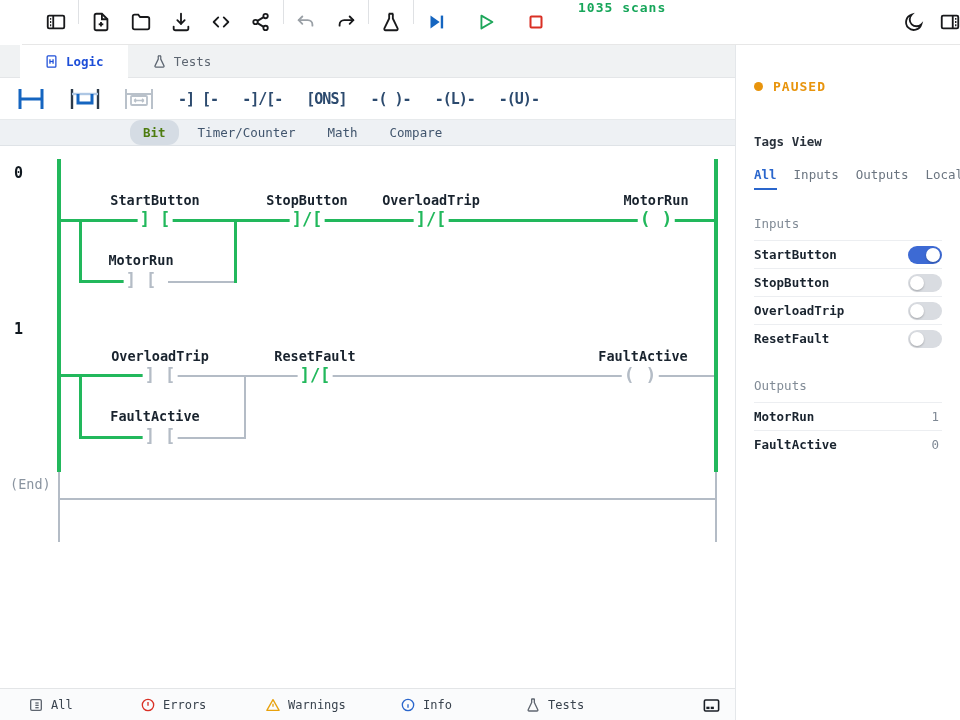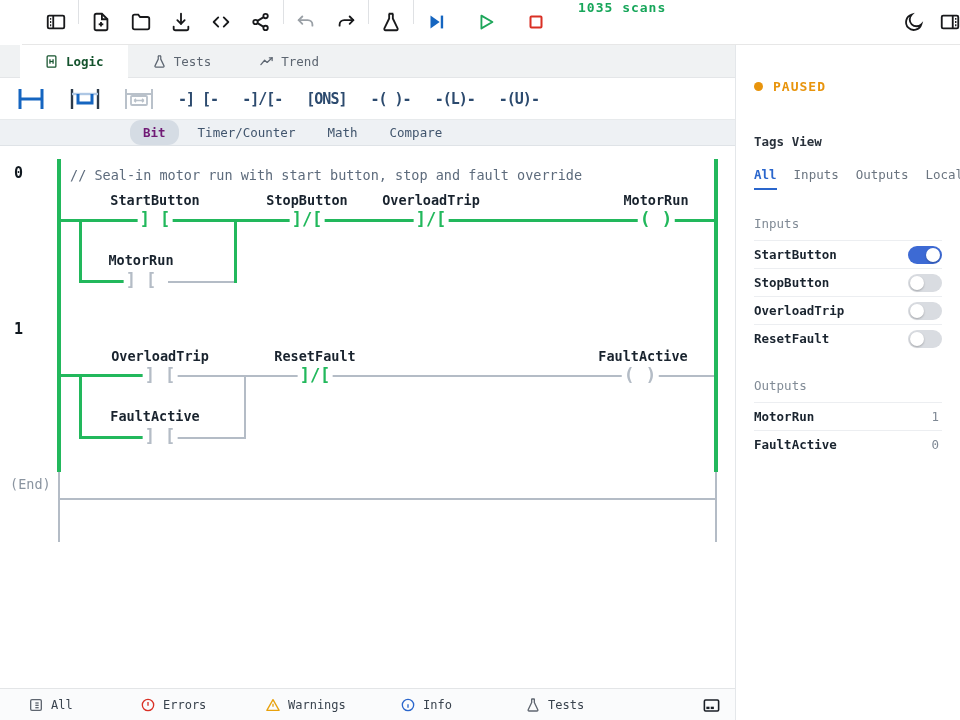--- a/index.html
+++ b/index.html
@@ -14,34 +14,34 @@
   .tsep { width:1px; height:24px; background:#dfe1e4; margin:0 2px; }
   .scan-count { margin-left:22px; font-size:13px; font-weight:600; color:#17a65a; letter-spacing:1px; }
   .tb-right { margin-left:auto; display:flex; align-items:center; }
 
   
   .tabbar { position:absolute; left:0; top:45px; width:735px; height:33px; background:#f0f2f3;
             border-bottom:1px solid #e4e6e8; display:flex; padding-left:20px; }
   .mtab { display:flex; align-items:center; gap:7px; padding:0 24px; font-size:12.5px;
           color:#5d6671; cursor:pointer; height:33px; }
   .mtab svg { width:15px; height:15px; }
-  .mtab.active { background:#fff; color:#14532d; font-weight:700; }
+  .mtab.active { background:#fff; color:#1d4ed8; font-weight:700; }
 
   
   .palette { position:absolute; left:0; top:78px; width:735px; height:42px; background:#fff;
              border-bottom:1px solid #e7eaec; display:flex; align-items:center; padding-left:10px; gap:12px; }
   .pbtn { height:34px; display:grid; place-items:center; padding:0 6px; cursor:pointer; }
   .pbtn svg { width:30px; height:24px; }
   .psym { font-size:15px; font-weight:600; color:#2c4a6e; letter-spacing:-1px; white-space:pre; }
 
   
   .cats { position:absolute; left:0; top:120px; width:735px; height:26px; background:#eef1f4;
           border-bottom:1px solid #dfe3e7; display:flex; align-items:stretch; padding-left:130px; gap:6px; }
   .cat { display:flex; align-items:center; padding:0 13px; font-size:12.5px; color:#41556d; cursor:pointer; }
-  .cat.active { background:#d5dce4; color:#701a75; font-weight:700;border-radius:11px; }
+  .cat.active { background:#d5dce4; color:#4d7c0f; font-weight:700;border-radius:11px; }
 
   
   .canvas { position:absolute; left:0; top:146px; width:735px; height:542px; background:#fff; overflow:hidden; }
   .w { position:absolute; } 
   .green { background:#22b85c; }
   .gray  { background:#b4bcc6; }
   .rnum { position:absolute; font-size:15px; font-weight:700; color:#10181f; }
   .cmt  { position:absolute; font-size:13.5px; color:#5d6b7c; white-space:nowrap; }
   .tag  { position:absolute; transform:translateX(-50%); font-size:13.5px; font-weight:600;
           color:#19232e; white-space:nowrap; cursor:pointer; }
@@ -196,27 +196,20 @@
           <line x1="9.5" y1="12" x2="14.5" y2="12"></line>
       </svg>
       <span>Logic</span>
     </div>
     <div class="mtab">
       <svg viewBox="0 0 24 24" fill="none" stroke="currentColor" stroke-width="2" stroke-linejoin="round">
         <path d="M9.5 3h5M10 3v5.2L4.8 19a1.4 1.4 0 0 0 1.3 2h11.8a1.4 1.4 0 0 0 1.3-2L14 8.2V3"></path>
       </svg>
       <span>Tests</span>
     </div>
-    <div class="mtab">
-      <svg viewBox="0 0 24 24" fill="none" stroke="currentColor" stroke-width="2" stroke-linecap="round" stroke-linejoin="round">
-        <path d="M3 17l6-7 4 3.5L21 6"></path>
-          <path d="M16.5 6H21v4.5"></path>
-      </svg>
-      <span>Trend</span>
-    </div>
   </div>
 
   <div class="palette">
     <div class="pbtn">
       <svg viewBox="0 0 30 24" fill="none" stroke="#1565c0" stroke-width="3">
         <line x1="4" y1="2" x2="4" y2="22"></line>
           <line x1="26" y1="2" x2="26" y2="22"></line>
           <line x1="4" y1="12" x2="26" y2="12"></line>
       </svg>
     </div>
@@ -265,21 +258,20 @@
   </div>
 
   <div class="canvas">
 
     <div class="w green" style="left:57px;top:13px;width:4px;height:313px;"></div>
     <div class="w green" style="left:714px;top:13px;width:4px;height:313px;"></div>
     <div class="w gray" style="left:58px;top:326px;width:2px;height:70px;"></div>
     <div class="w gray" style="left:715px;top:326px;width:2px;height:70px;"></div>
 
     <div class="rnum" style="left:14px;top:18px;">0</div>
-    <div class="cmt" style="left:70px;top:21px;">// Seal-in motor run with start button, stop and fault override</div>
     <div class="w green" style="left:61px;top:73px;width:653px;height:3px;"></div>
 
     <div class="w green" style="left:79px;top:73px;width:3px;height:64px;"></div>
     <div class="w green" style="left:234px;top:73px;width:3px;height:64px;"></div>
     <div class="w green" style="left:82px;top:134px;width:50px;height:3px;"></div>
     <div class="w gray" style="left:168px;top:135px;width:66px;height:2px;"></div>
 
     <div class="tag" style="left:155px;top:46px;">StartButton</div>
     <div class="sym on" style="left:155px;top:64px;">] [</div>
     <div class="tag" style="left:307px;top:46px;">StopButton</div>

